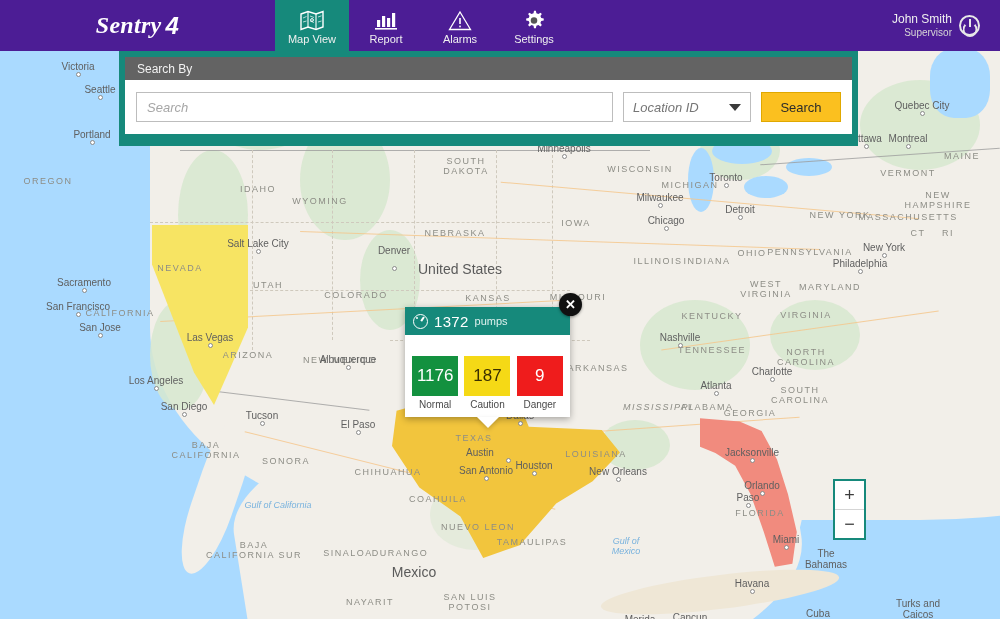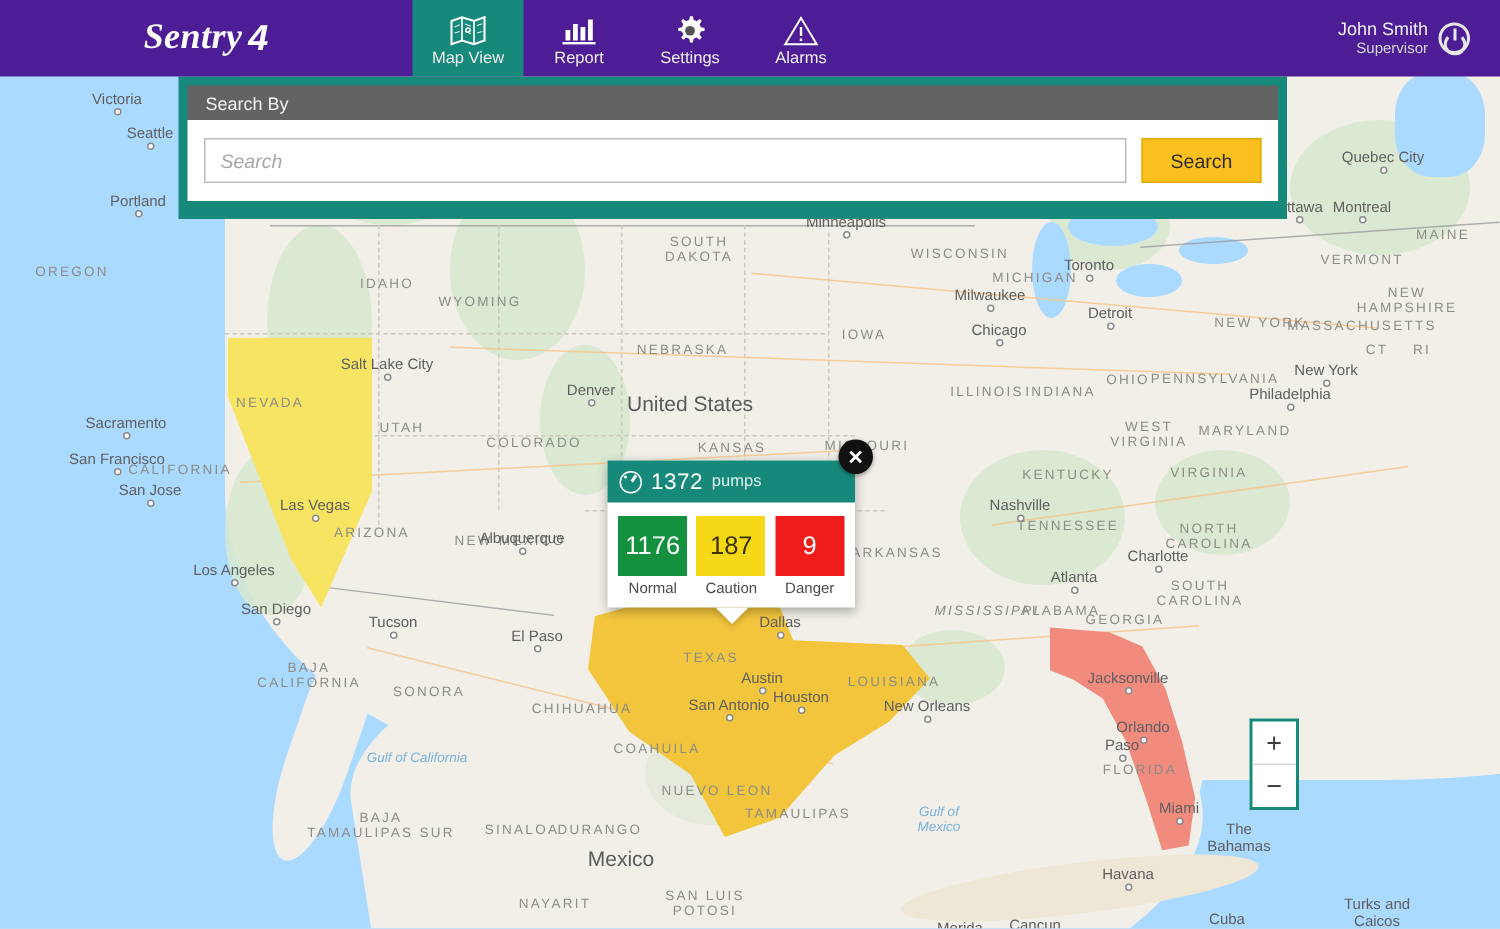--- a/index.html
+++ b/index.html
@@ -181,21 +181,21 @@
     content: ""; position: absolute; left: 50%; top: 50%;
     width: 1.6px; height: 5px; background: #fff;
     transform: translate(-50%,-100%) rotate(34deg); transform-origin: bottom center;
   }
   #gauge::after {
     content: ""; position: absolute; left: 2px; top: 2.5px;
     width: 2px; height: 2px; background: #fff; border-radius: 50%;
   }
   #pumpcount { font-size: 15px; letter-spacing: .3px; }
   #pumpword { font-size: 11px; color: #dff1ee; }
-  #popupbody { display: flex; padding: 9px 6px 7px; gap: 4px; }
+  #popupbody { display: flex; padding: 21px 6px 7px; gap: 4px; }
   .statcell { flex: 1; display: flex; flex-direction: column; align-items: center; gap: 3px; }
   .statbox {
     width: 46px; height: 40px; display: flex; align-items: center;
     justify-content: center; color: #fff; font-size: 17px;
   }
   .statlabel { font-size: 10px; color: #4a4a4a; }
   #popuptail {
     position: absolute; left: 50%; bottom: -11px; transform: translateX(-50%);
     width: 0; height: 0; border-left: 11px solid transparent;
     border-right: 11px solid transparent; border-top: 11px solid #fff;
@@ -428,21 +428,21 @@
           <div>TAMAULIPAS</div>
         </div>
         <div class="mlabel state" style="left: 348px; top: 548px; text-align: center; transform: translateX(-50%);">
           <div>SINALOA</div>
         </div>
         <div class="mlabel state" style="left: 400px; top: 548px; text-align: center; transform: translateX(-50%);">
           <div>DURANGO</div>
         </div>
         <div class="mlabel state" style="left: 254px; top: 540px; text-align: center; transform: translateX(-50%);">
           <div>BAJA</div>
-          <div>TAMAULIPAS SUR</div>
+          <div>CALIFORNIA SUR</div>
         </div>
         <div class="mlabel state" style="left: 370px; top: 597px; text-align: center; transform: translateX(-50%);">
           <div>NAYARIT</div>
         </div>
         <div class="mlabel state" style="left: 470px; top: 592px; text-align: center; transform: translateX(-50%);">
           <div>SAN LUIS</div>
           <div>POTOSI</div>
         </div>
         <div class="mlabel city" style="left: 78px; top: 61px; text-align: center; transform: translateX(-50%);">
           <div>Victoria</div>
@@ -489,21 +489,21 @@
         </div>
         <div class="citydot" style="left: 260px; top: 421px;"></div>
         <div class="mlabel city" style="left: 358px; top: 419px; text-align: center; transform: translateX(-50%);">
           <div>El Paso</div>
         </div>
         <div class="citydot" style="left: 356px; top: 430px;"></div>
         <div class="mlabel city" style="left: 348px; top: 354px; text-align: center; transform: translateX(-50%);">
           <div>Albuquerque</div>
         </div>
         <div class="citydot" style="left: 346px; top: 365px;"></div>
-        <div class="mlabel city" style="left: 394px; top: 255px; text-align: center; transform: translateX(-50%);">
+        <div class="mlabel city" style="left: 394px; top: 245px; text-align: center; transform: translateX(-50%);">
           <div>Denver</div>
         </div>
         <div class="citydot" style="left: 392px; top: 266px;"></div>
         <div class="mlabel city" style="left: 564px; top: 143px; text-align: center; transform: translateX(-50%);">
           <div>Minneapolis</div>
         </div>
         <div class="citydot" style="left: 562px; top: 154px;"></div>
         <div class="mlabel city" style="left: 660px; top: 192px; text-align: center; transform: translateX(-50%);">
           <div>Milwaukee</div>
         </div>
@@ -549,21 +549,21 @@
         </div>
         <div class="citydot" style="left: 770px; top: 377px;"></div>
         <div class="mlabel city" style="left: 716px; top: 380px; text-align: center; transform: translateX(-50%);">
           <div>Atlanta</div>
         </div>
         <div class="citydot" style="left: 714px; top: 391px;"></div>
         <div class="mlabel city" style="left: 534px; top: 460px; text-align: center; transform: translateX(-50%);">
           <div>Houston</div>
         </div>
         <div class="citydot" style="left: 532px; top: 471px;"></div>
-        <div class="mlabel city" style="left: 508px; top: 447px; text-align: right; transform: translateX(-50%);">
+        <div class="mlabel city" style="left: 480px; top: 447px; text-align: right; transform: translateX(-50%);">
           <div>Austin</div>
         </div>
         <div class="citydot" style="left: 506px; top: 458px;"></div>
         <div class="mlabel city" style="left: 486px; top: 465px; text-align: center; transform: translateX(-50%);">
           <div>San Antonio</div>
         </div>
         <div class="citydot" style="left: 484px; top: 476px;"></div>
         <div class="mlabel city" style="left: 520px; top: 410px; text-align: center; transform: translateX(-50%);">
           <div>Dallas</div>
         </div>
@@ -653,55 +653,59 @@
             <rect x="13" y="8" width="3.2" height="9" fill="#ffffff"></rect>
             <rect x="18" y="3" width="3.2" height="14" fill="#ffffff"></rect>
             <rect x="1" y="18" width="22" height="1.6" fill="#ffffff"></rect>
           </svg>
         </span>
         <span class="lbl">Report</span>
       </div>
 
       <div class="navtab">
         <span class="ico">
-          <svg width="22" height="21" viewBox="0 0 22 22">
-            <path fill="#ffffff" d="M11 0.8 l2 0 0.5 2.6 2.1 0.9 2.2-1.5 1.4 1.4 -1.5 2.2 0.9 2.1 2.6 0.5 0 2 -2.6 0.5 -0.9 2.1 1.5 2.2 -1.4 1.4 -2.2-1.5 -2.1 0.9 -0.5 2.6 -2 0 -0.5-2.6 -2.1-0.9 -2.2 1.5 -1.4-1.4 1.5-2.2 -0.9-2.1 -2.6-0.5 0-2 2.6-0.5 0.9-2.1 -1.5-2.2 1.4-1.4 2.2 1.5 2.1-0.9 z"></path>
-            <circle cx="11" cy="11" r="3.4" fill="#555555"></circle>
-          </svg>
-        </span>
-        <span class="lbl">Settings</span>
-      </div>
-
-      <div class="navtab">
-        <span class="ico">
           <svg width="24" height="21" viewBox="0 0 24 21">
             <path d="M12 2 L22.5 19.5 L1.5 19.5 Z" fill="none" stroke="#ffffff" stroke-width="1.3"></path>
             <rect x="11.2" y="8" width="1.6" height="6" fill="#ffffff"></rect>
             <rect x="11.2" y="15.6" width="1.6" height="1.7" fill="#ffffff"></rect>
           </svg>
         </span>
         <span class="lbl">Alarms</span>
       </div>
 
+      <div class="navtab">
+        <span class="ico">
+          <svg width="22" height="21" viewBox="0 0 22 22">
+            <path fill="#ffffff" d="M11 0.8 l2 0 0.5 2.6 2.1 0.9 2.2-1.5 1.4 1.4 -1.5 2.2 0.9 2.1 2.6 0.5 0 2 -2.6 0.5 -0.9 2.1 1.5 2.2 -1.4 1.4 -2.2-1.5 -2.1 0.9 -0.5 2.6 -2 0 -0.5-2.6 -2.1-0.9 -2.2 1.5 -1.4-1.4 1.5-2.2 -0.9-2.1 -2.6-0.5 0-2 2.6-0.5 0.9-2.1 -1.5-2.2 1.4-1.4 2.2 1.5 2.1-0.9 z"></path>
+            <circle cx="11" cy="11" r="3.4" fill="#555555"></circle>
+          </svg>
+        </span>
+        <span class="lbl">Settings</span>
+      </div>
+
     </div>
 
     <div id="userbox">
       <span id="usertext">
         <span id="username">John Smith</span>
         <span id="userrole">Supervisor</span>
       </span>
       <span id="powerbtn"></span>
     </div>
 
   </div>
 
   <div id="searchpanel">
     <div id="searchhdr">Search By</div>
     <div id="searchbody">
       <input id="searchinput" type="text" placeholder="Search" style="">
+      <div id="locselect">
+        <span>Location ID</span>
+        <span class="caret"></span>
+      </div>
       <div id="searchbtn">Search</div>
     </div>
   </div>
 
   <div id="popup">
     <div id="popupclose">✕</div>
     <div id="popuphdr">
       <span id="gauge"></span>
       <span id="pumpcount">1372</span>
       <span id="pumpword">pumps</span>

